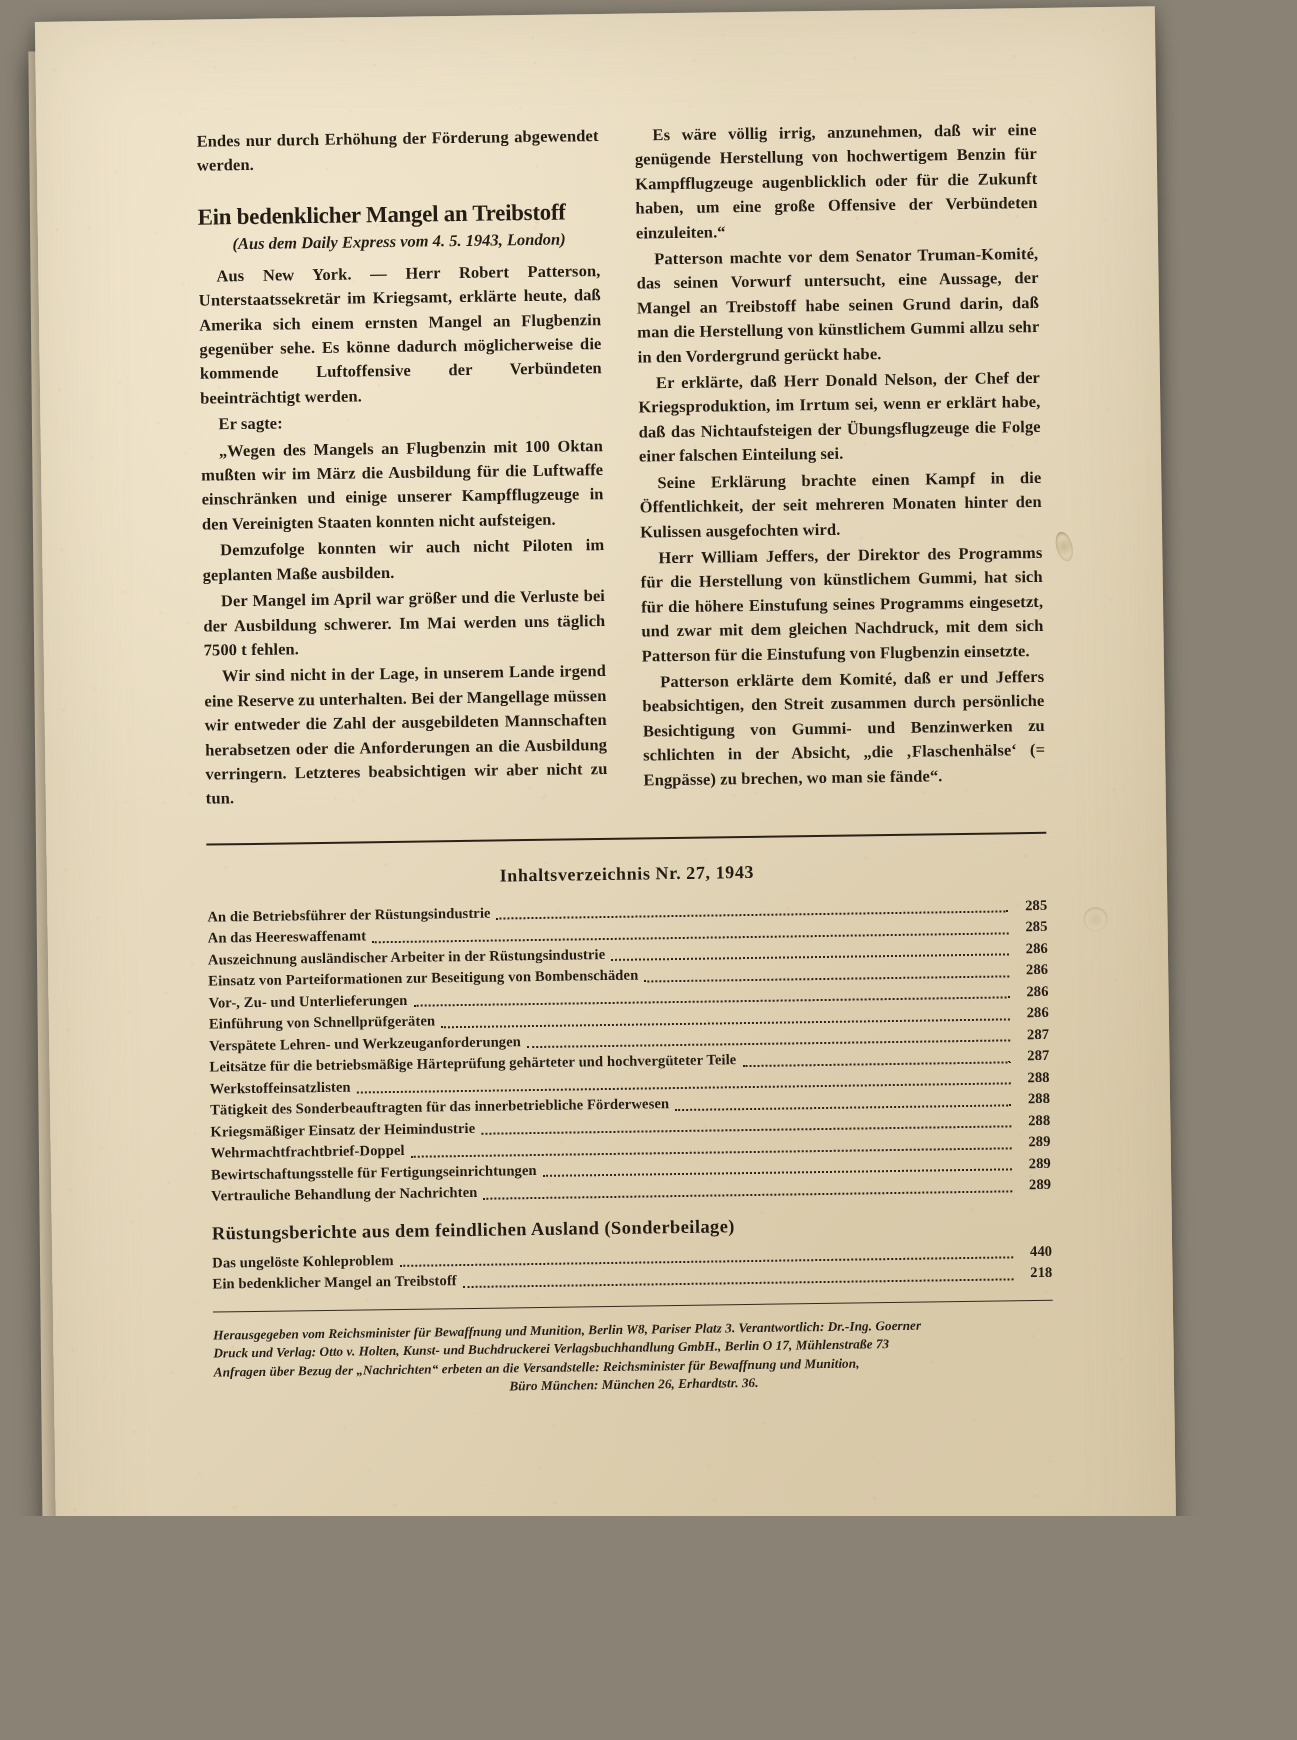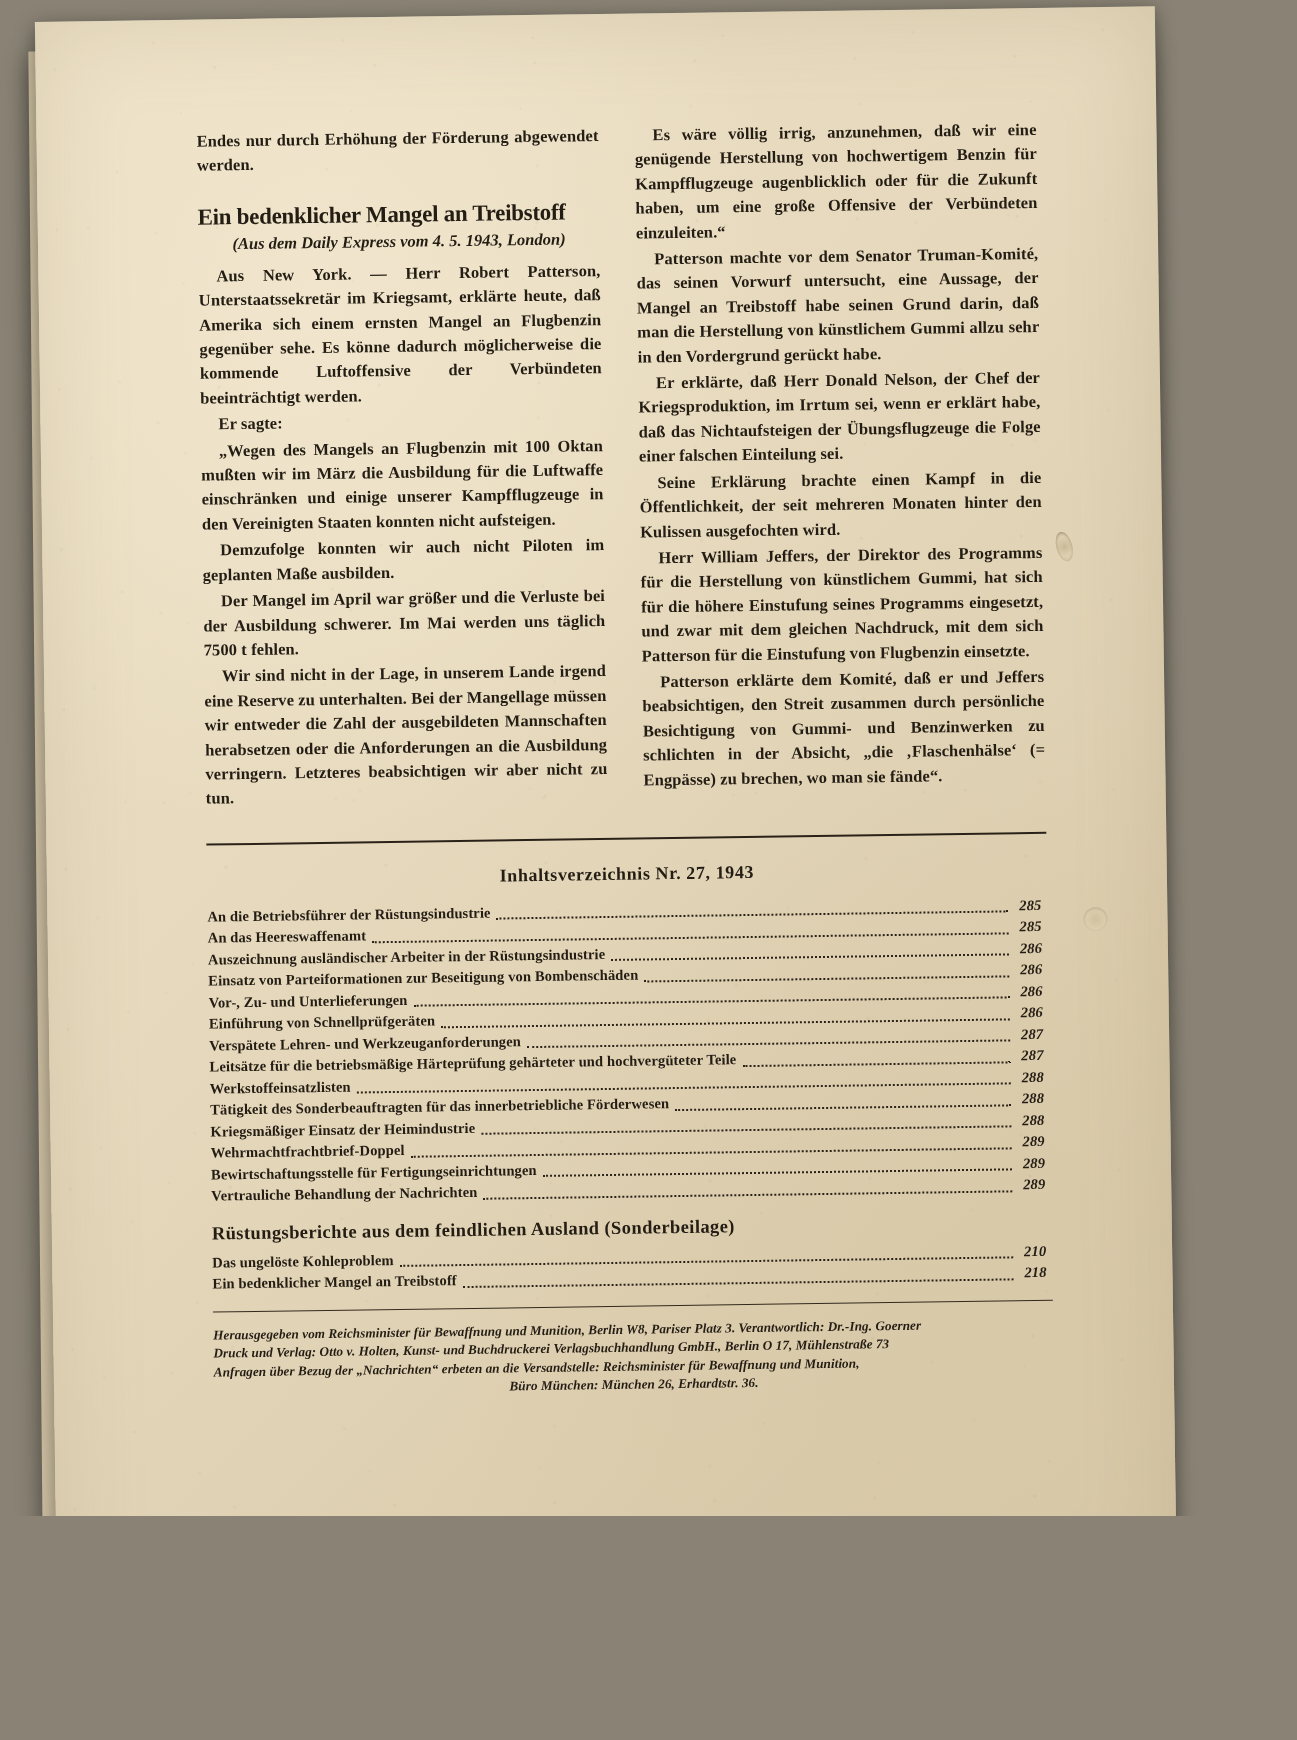--- a/index.html
+++ b/index.html
@@ -105,21 +105,21 @@
     font-weight:600;
     letter-spacing:.1px;
   }
   .tocrow .t{white-space:nowrap;}
   .tocrow .leader{
     flex:1;
     margin:0 5px 4px 6px;
     border-bottom:2px dotted #2b2319;
     min-width:14px;
   }
-  .tocrow .pg{width:34px;text-align:center;white-space:nowrap;font-style:italic;}
+  .tocrow .pg{width:34px;text-align:right;white-space:nowrap;}
   h4.tocsection{
     margin:16px 0 8px 0;
     font-size:18.5px;
     font-weight:700;
     letter-spacing:.4px;
   }
 
   
   .imprint{
     margin-top:14px;
@@ -244,21 +244,21 @@
           <span class="t">Vertrauliche Behandlung der Nachrichten</span>
           <span class="leader"></span>
           <span class="pg">289</span>
         </div>
 
         <h4 class="tocsection">Rüstungsberichte aus dem feindlichen Ausland (Sonderbeilage)</h4>
 
         <div class="tocrow">
           <span class="t">Das ungelöste Kohleproblem</span>
           <span class="leader"></span>
-          <span class="pg">210</span>
+          <span class="pg">440</span>
         </div>
         <div class="tocrow">
           <span class="t">Ein bedenklicher Mangel an Treibstoff</span>
           <span class="leader"></span>
           <span class="pg">218</span>
         </div>
       </div>
 
       <div class="spacer16"></div>
       <div class="rule thin"></div>

